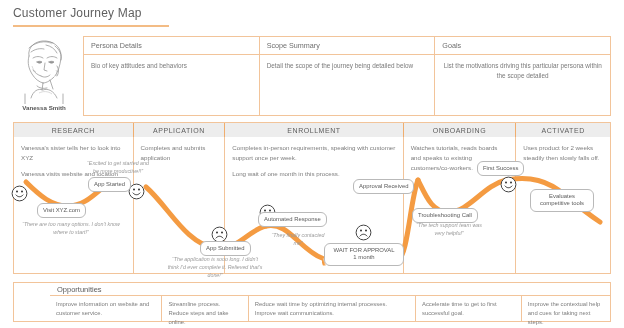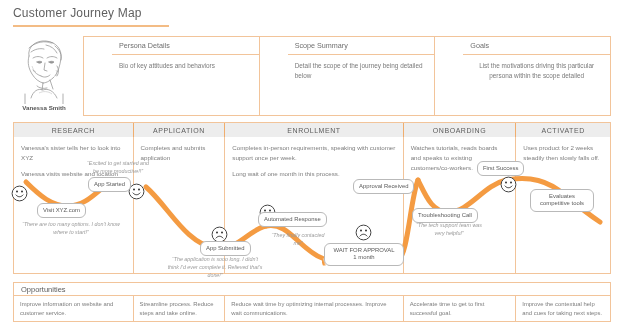--- a/index.html
+++ b/index.html
@@ -42,21 +42,21 @@
   .info-table {
     position: absolute; left: 83px; top: 36px;
     width: 528px; height: 80px;
     border: 1px solid #f2c49a;
     box-sizing: border-box;
     display: flex;
   }
   .info-cell {
     flex: 1 1 0; box-sizing: border-box;
     border-right: 1px solid #f2c49a;
-    display: flex; flex-direction: column; margin-left: 28px;
+    display: flex; flex-direction: column;
   }
   .info-cell:last-child { border-right: none; text-align: center; }
   .info-head {
     height: 18px; box-sizing: border-box;
     border-bottom: 1px solid #f2c49a;
     display: flex; align-items: center;
     padding-left: 7px;
     font-size: 7.2px; color: #6e6e6e;
   }
   .info-body {
@@ -136,20 +136,21 @@
     position: absolute;
     width: 17px; height: 17px;
   }
 
   
   .opp-wrap {
     position: absolute; left: 13px; top: 282px;
     width: 598px; height: 40px;
     border: 1px solid #f2c49a;
     box-sizing: border-box;
+    padding-left: 36px;
   }
   .opp-title {
     height: 13px; box-sizing: border-box;
     border-bottom: 1px solid #f2c49a;
     display: flex; align-items: center;
     padding-left: 7px;
     font-size: 7.5px; color: #5c5c5c;
   }
   .opp-row { display: flex; height: 25px; }
   .opp-cell {

